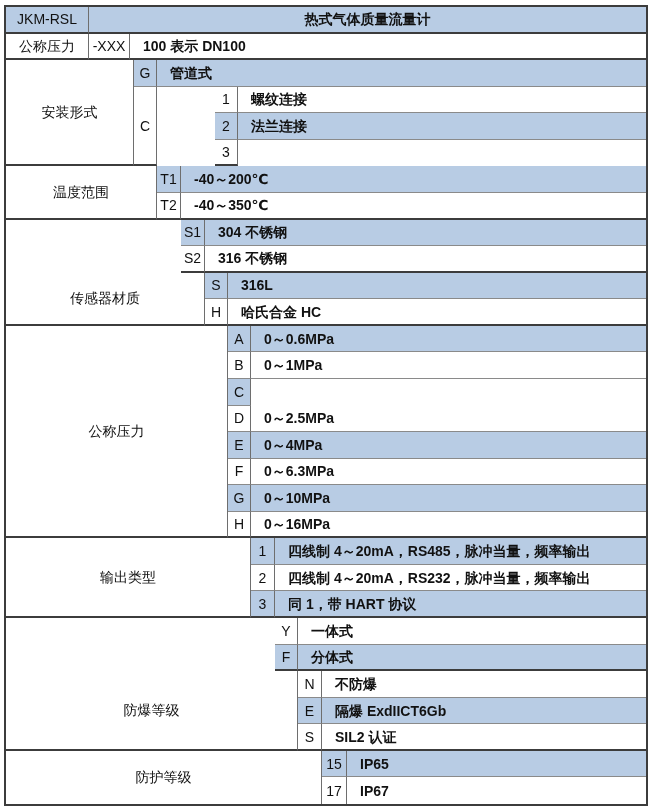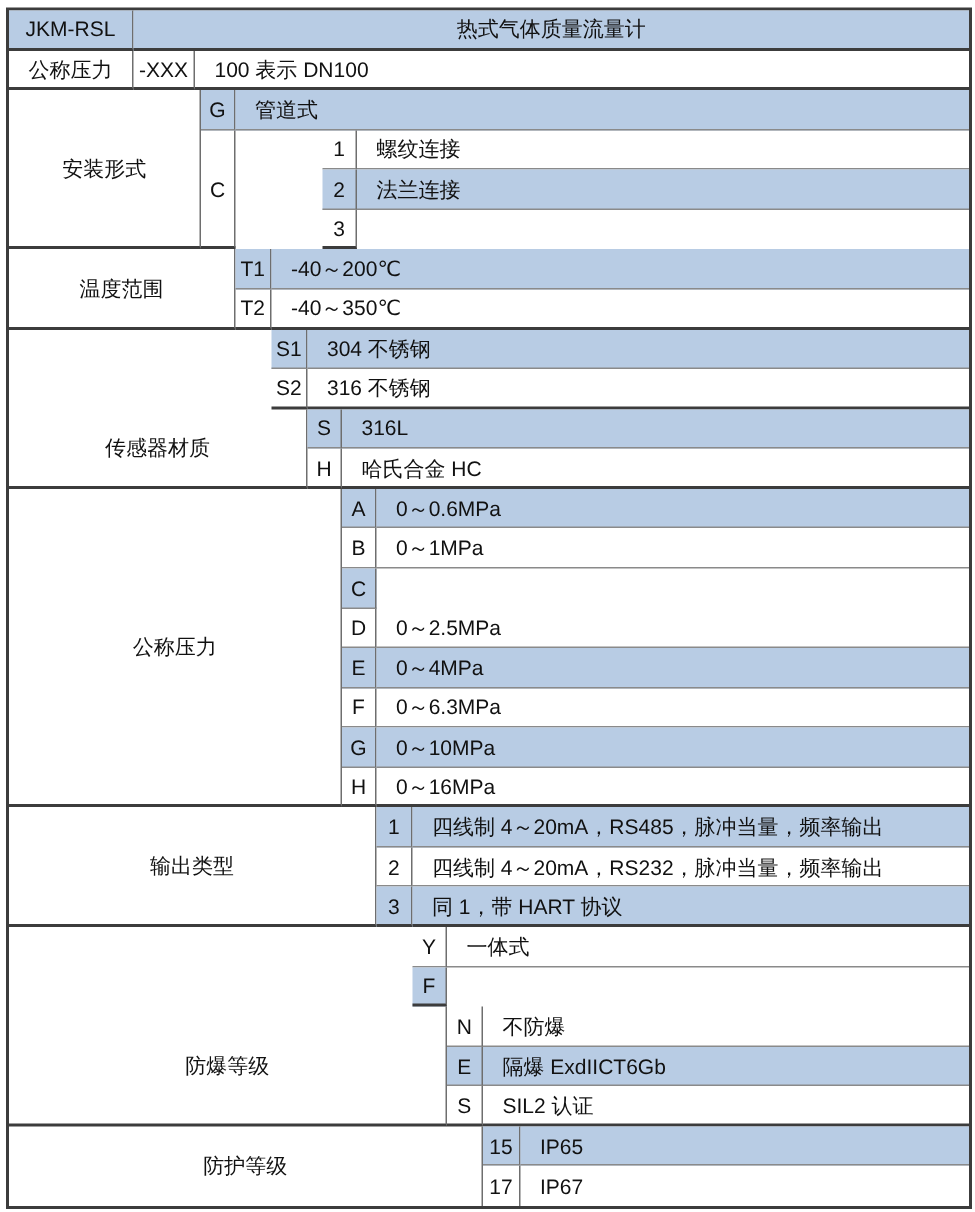--- a/index.html
+++ b/index.html
@@ -33,21 +33,21 @@
     display: flex;
     align-items: center;
     overflow: hidden;
     white-space: nowrap;
   }
   .lbl  { justify-content: center; text-align: center; }
   .code { justify-content: center; }
   .desc { padding-left: 13px; }
   .blue { background: #b8cce4; }
   .secend { border-bottom: 2px solid #3c3c3c; }
-  .noright { border-right: none; }
+  .noright { border-right: none; font-weight: bold; }
 </style>
 </head>
 <body>
 
 <div class="spec-table">
 
   <div class="c code blue secend" style="grid-area:1/1/2/2">JKM-RSL</div>
   <div class="c lbl blue secend noright" style="grid-area:1/2/2/16">热式气体质量流量计</div>
 
   <div class="c lbl secend" style="grid-area:2/1/3/2">公称压力</div>
@@ -102,20 +102,21 @@
   <div class="c code blue" style="grid-area:21/11/22/12">1</div>
   <div class="c desc blue noright" style="grid-area:21/12/22/16">四线制 4～20mA，RS485，脉冲当量，频率输出</div>
   <div class="c code" style="grid-area:22/11/23/12">2</div>
   <div class="c desc noright" style="grid-area:22/12/23/16">四线制 4～20mA，RS232，脉冲当量，频率输出</div>
   <div class="c code blue secend" style="grid-area:23/11/24/12">3</div>
   <div class="c desc blue secend noright" style="grid-area:23/12/24/16">同 1，带 HART 协议</div>
 
   <div class="c code" style="grid-area:24/12/25/13">Y</div>
   <div class="c desc noright" style="grid-area:24/13/25/16">一体式</div>
   <div class="c code blue secend" style="grid-area:25/12/26/13">F</div>
+  <div class="c desc blue secend noright" style="grid-area:25/13/26/16">分体式</div>
 
   <div class="c lbl secend" style="grid-area:26/1/29/13">防爆等级</div>
   <div class="c code" style="grid-area:26/13/27/14">N</div>
   <div class="c desc noright" style="grid-area:26/14/27/16">不防爆</div>
   <div class="c code blue" style="grid-area:27/13/28/14">E</div>
   <div class="c desc blue noright" style="grid-area:27/14/28/16">隔爆 ExdIICT6Gb</div>
   <div class="c code secend" style="grid-area:28/13/29/14">S</div>
   <div class="c desc secend noright" style="grid-area:28/14/29/16">SIL2 认证</div>
 
   <div class="c lbl" style="grid-area:29/1/31/14;border-bottom:none">防护等级</div>

